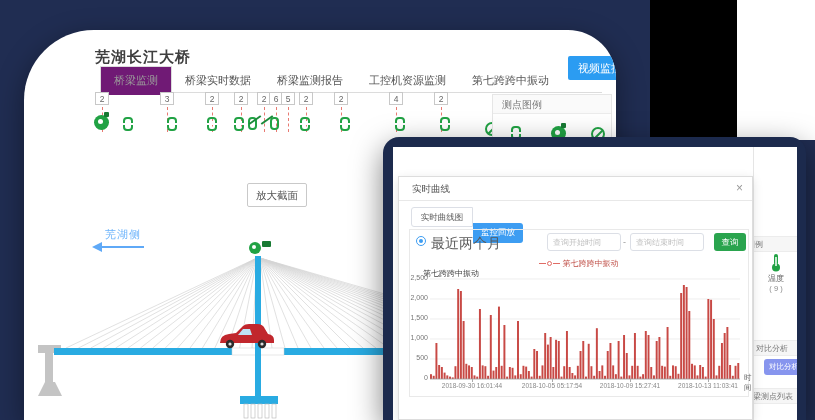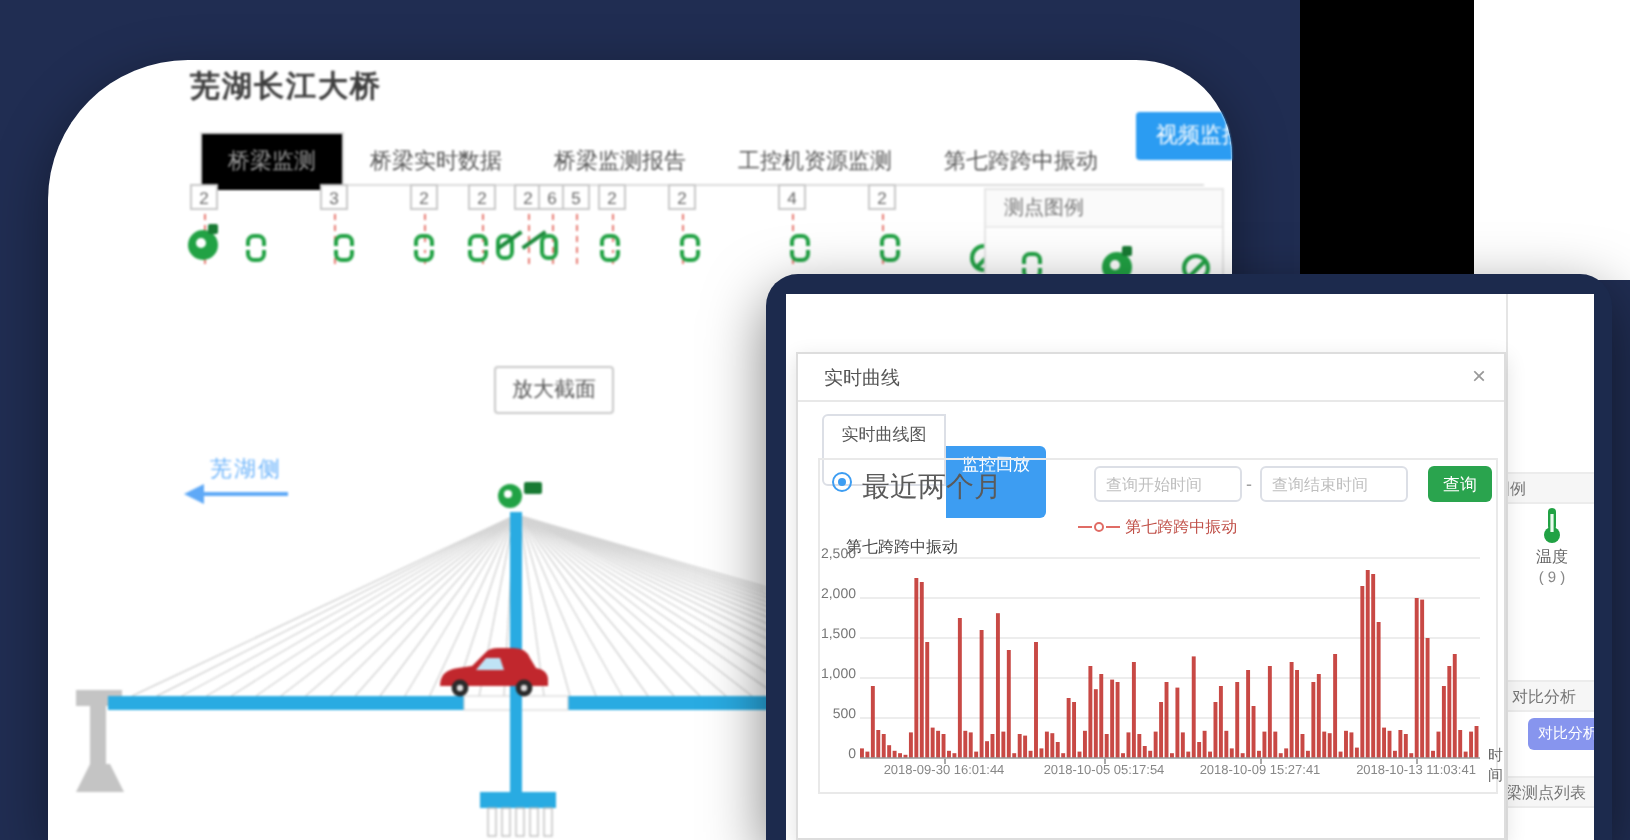--- a/index.html
+++ b/index.html
@@ -8,24 +8,24 @@
   #stage { position:absolute; inset:0; width:815px; height:420px; overflow:hidden; }
 
   
   .bg-black { position:absolute; left:650px; top:0; width:87px; height:150px; background:#000; }
   .bg-white { position:absolute; left:737px; top:0; width:78px; height:140px; background:#fff; }
 
   
   #winA { position:absolute; left:24px; top:30px; width:592px; height:390px; background:#fff;
           border-radius:70px 48px 0 0; box-shadow:0 8px 28px rgba(0,0,0,.4); }
   #winA .awrap { position:absolute; inset:0; overflow:hidden; border-radius:inherit; filter:blur(.6px); }
-  .a-title { position:absolute; left:71px; top:4px; font-size:15px; color:#3f3f3f; letter-spacing:1px; font-weight:bold;text-align:right; }
+  .a-title { position:absolute; left:71px; top:18px; font-size:15px; color:#3f3f3f; letter-spacing:1px; font-weight:bold;text-align:right; }
   .tabbar { position:absolute; left:76px; top:36px; right:14px; height:27px; border-bottom:1px solid #dcdcdc; white-space:nowrap; }
   .mtab { display:inline-block; padding:6px 13px 7px; font-size:11px; color:#555; cursor:pointer; }
-  .mtab.act { background:#000000; border:1px solid #dcdcdc; border-bottom:1px solid #fff; margin-bottom:-1px; color:#9a9a9a; }
+  .mtab.act { background:#701a75; border:1px solid #dcdcdc; border-bottom:1px solid #fff; margin-bottom:-1px; color:#9a9a9a; }
   .btn-video { position:absolute; left:544px; top:26px; width:64px; height:24px; background:#2b9cf2; color:#fff;
                font-size:11px; border:none; border-radius:2px; line-height:24px; text-align:center; }
 
   
   .badge { position:absolute; top:62px; width:14px; height:13px; border:1px solid #c8c8c8; background:#fff;
            font-size:8.5px; color:#666; text-align:center; line-height:12px; }
   .dotline { position:absolute; top:77px; height:25px; width:0; border-left:1px dashed #e87a72; }
   .icon-gauge { position:absolute; top:85px; width:15px; height:15px; background:#21a244; border-radius:50%; }
   .icon-gauge::before { content:""; position:absolute; left:10px; top:-3px; width:5px; height:5px; background:#187a33; border-radius:1px; }
   .icon-gauge::after  { content:""; position:absolute; left:4px; top:4px; width:5px; height:5px; background:#fff; border-radius:50%; }
@@ -63,21 +63,21 @@
   
   #winB { position:absolute; left:383px; top:137px; width:423px; height:283px; background:#1c2a4d;
           border-radius:16px 16px 0 0; box-shadow:0 10px 30px rgba(0,0,0,.5); }
   #pageB { position:absolute; left:10px; top:10px; width:404px; height:273px; background:#fff; overflow:hidden; }
 
   .dialog { position:absolute; left:5px; top:29px; width:355px; height:244px; background:#fff; border:1px solid #ddd;
             box-shadow:0 3px 10px rgba(0,0,0,.12); }
   .dlg-hd { position:relative; height:24px; border-bottom:1px solid #e8e8e8; }
   .dlg-title { position:absolute; left:13px; top:6px; font-size:9.5px; color:#555; }
   .dlg-close { position:absolute; right:9px; top:4px; font-size:12px; color:#999; cursor:pointer; }
-  .dtab { position:absolute; top:30px; height:36px; font-size:8.5px; line-height:19px; text-align:center; cursor:pointer; }
+  .dtab { position:absolute; top:30px; height:20px; font-size:8.5px; line-height:19px; text-align:center; cursor:pointer; }
   .dtab.t1 { left:12px; width:62px; border:1px solid #dcdfe6; border-radius:3px 0 0 3px; color:#5a5a5a; background:#fff; }
   .dtab.t2 { left:74px; width:50px; background:#3d9df2; color:#fff; border-radius:0 3px 3px 0;margin-top:16px; }
 
   .qbox { position:absolute; left:10px; top:52px; width:340px; height:168px; border:1px solid #e9e9e9; }
   .radio { position:absolute; left:6px; top:6px; width:10px; height:10px; border:1px solid #3d9df2; border-radius:50%; }
   .radio::after { content:""; position:absolute; left:2px; top:2px; width:4px; height:4px; background:#3d9df2; border-radius:50%; }
   .radio-label { position:absolute; left:21px; top:5px; font-size:14px; color:#5a5a5a; }
   .q-input { position:absolute; top:3px; width:74px; height:18px; border:1px solid #dcdfe6; border-radius:3px;
              font-size:8px; padding:0 5px; color:#333; font-family:"Liberation Sans", sans-serif; }
   .q-input::placeholder { color:#bfbfbf; }

